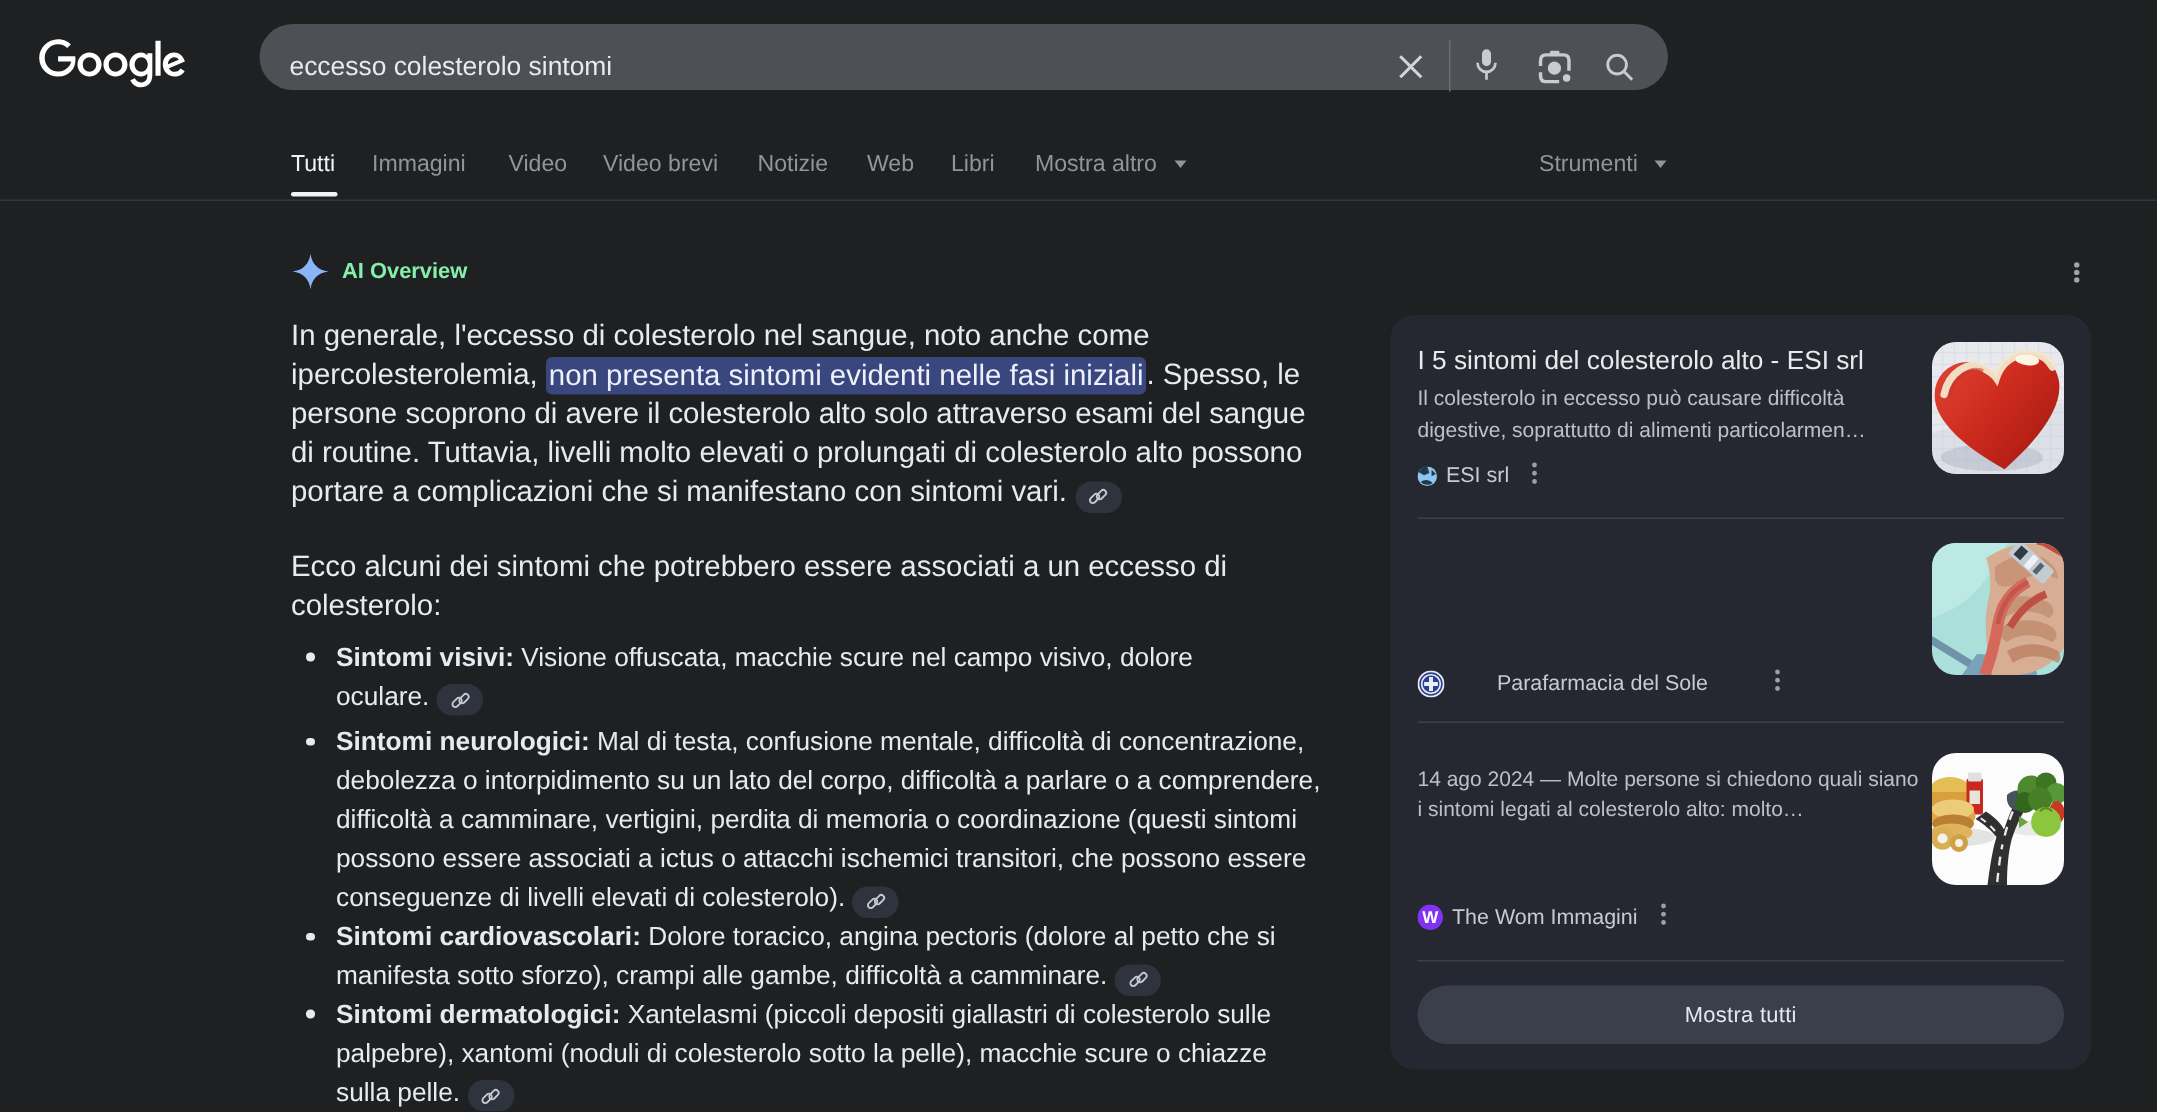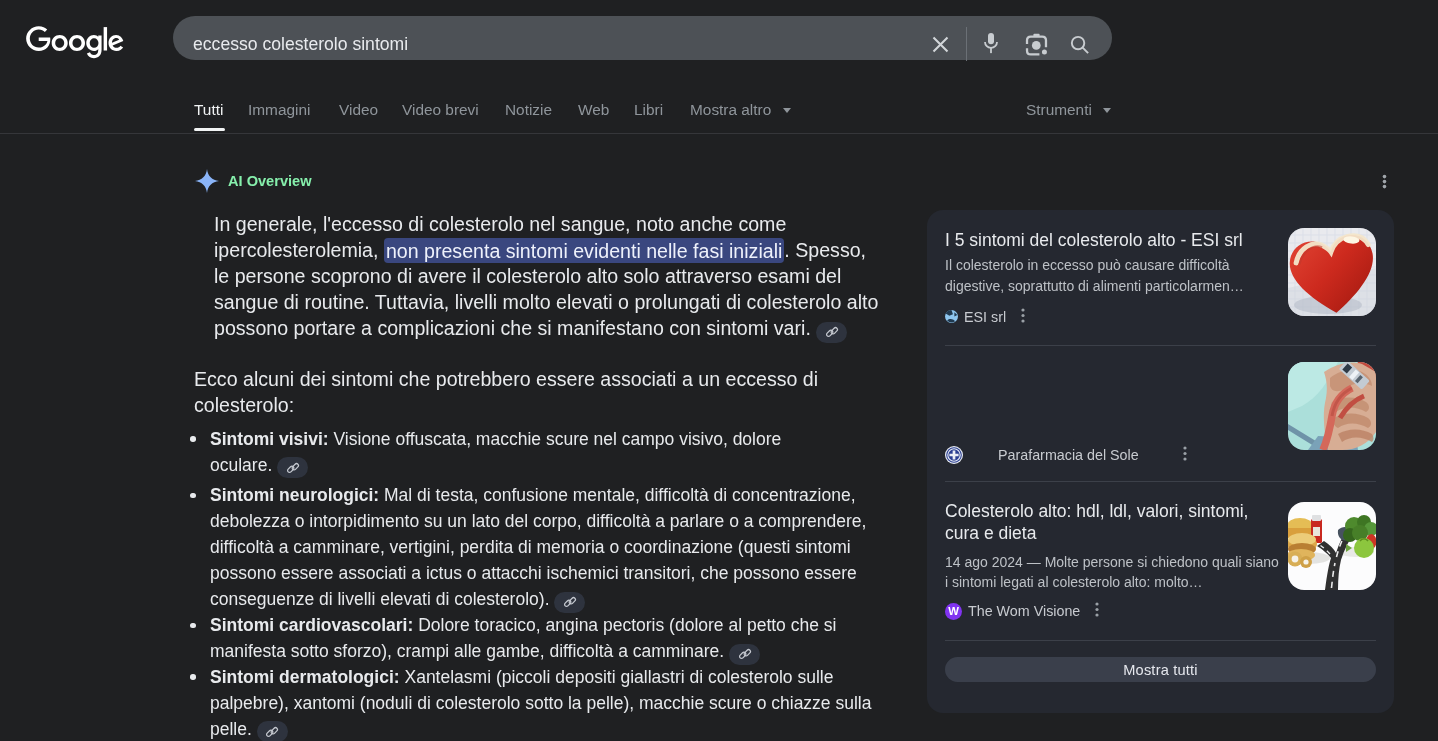--- a/index.html
+++ b/index.html
@@ -27,25 +27,25 @@
   .tab.active { color:#f1f3f4; }
   .underline { position:absolute; left:194px; top:128px; width:31px; height:3px; background:#f1f3f4; border-radius:2px; }
   .caret { display:inline-block; width:0; height:0; border-left:4.5px solid transparent; border-right:4.5px solid transparent; border-top:5.5px solid #8f959b; margin-left:7px; vertical-align:2px; }
   .hdr-divider { position:absolute; left:0; right:0; top:133px; height:1px; background:#35363a; }
 
   
   .aio-head { position:absolute; left:195px; top:169px; display:flex; align-items:center; }
   .aio-head .label { margin-left:9px; font-size:14.6px; font-weight:bold; color:#86efac; }
   .aio-dots { position:absolute; left:1375.5px; top:173px; }
   .content { position:absolute; left:194px; top:198px; width:688px; font-size:19.6px; line-height:26px; color:#e8eaed; }
-  .content p.p1 { margin-top:13px;margin-left:20px; }
+  .content p.p1 { margin-top:13px; }
   .content p.p2 { margin-top:23px; }
   .hl { background:#3a477f; border-radius:4px; padding:1.5px 2px; color:#eef1fb; }
   ul.syms { margin-top:8px; list-style:none; font-size:17.5px; }
-  ul.syms li { position:relative; margin-left:16px; margin-top:4px; }
+  ul.syms li { position:relative; margin-left:30px; margin-top:4px; }
   ul.syms li::before { content:""; position:absolute; left:-20px; top:10.5px; width:5.5px; height:5.5px; border-radius:50%; background:#e8eaed; }
   ul.syms li:first-child { margin-top:0; }
   ul.syms li:nth-child(3) { margin-top:-0.5px; }
   ul.syms li:nth-child(4) { margin-top:-1px; }
   .chip {
     display:inline-flex; align-items:center; justify-content:center;
     width:31px; height:21px; background:#2e333e; border-radius:10.5px;
     vertical-align:-4px;
   }
   .nw { white-space:nowrap; }
@@ -55,21 +55,21 @@
   .card { position:absolute; left:18px; width:431px; }
   .card .txt { width:334px; }
   .card .title { font-size:17.5px; color:#e8eaed; line-height:21.5px; }
   .card .desc { font-size:14px; color:#bdc1c6; line-height:20.5px; margin-top:4px; }
   .card .src { position:absolute; left:0; display:flex; align-items:center; font-size:14.3px; color:#c8cbd0; }
   .card .src .sname { margin-left:6px; }
   .vdots { display:inline-block; margin-left:11px; }
   .thumb { position:absolute; right:0; width:88px; height:88px; border-radius:16px; overflow:hidden; }
   .divider { position:absolute; left:18px; width:431px; height:1px; background:#3c4049; }
   .btn {
-    position:absolute; left:18px; top:447px; width:431px; height:25px;
+    position:absolute; left:18px; top:447px; width:431px; height:39px;
     background:#3a3f4b; border-radius:20px; display:flex; align-items:center; justify-content:center;
     font-size:14.6px; color:#e6e8ee; font-weight:400; letter-spacing:.2px;
   }
 </style>
 </head>
 <body>
 
 <svg class="logo" width="98" height="33.2" viewBox="0 0 272 92" fill="#ffffff">
   <path d="M115.75 47.18c0 12.77-9.99 22.18-22.25 22.18s-22.25-9.41-22.25-22.18C71.25 34.32 81.24 25 93.5 25s22.25 9.32 22.25 22.18zm-9.74 0c0-7.98-5.79-13.44-12.51-13.44S80.99 39.2 80.99 47.18c0 7.9 5.79 13.44 12.51 13.44s12.51-5.55 12.51-13.44z"></path>
   <path d="M163.75 47.18c0 12.77-9.99 22.18-22.25 22.18s-22.25-9.41-22.25-22.18c0-12.85 9.99-22.18 22.25-22.18s22.25 9.32 22.25 22.18zm-9.74 0c0-7.98-5.79-13.44-12.51-13.44s-12.51 5.46-12.51 13.44c0 7.9 5.79 13.44 12.51 13.44s12.51-5.55 12.51-13.44z"></path>
@@ -258,21 +258,20 @@
             <circle cx="6" cy="2" r="1.6"></circle>
             <circle cx="6" cy="7.5" r="1.6"></circle>
             <circle cx="6" cy="13" r="1.6"></circle>
           </svg></span>
     </div>
   </div>
   <div class="divider" style="top:271px;"></div>
 
   <div class="card" style="top:291px;">
     <div class="txt">
-      <div class="title">Colesterolo alto: hdl, ldl, valori, sintomi, cura e dieta</div>
       <div class="desc" style="margin-top:7.5px;">14 ago 2024 — Molte persone si chiedono quali siano i sintomi legati al colesterolo alto: molto…</div>
     </div>
     <div class="thumb" style="top:1px;">
       <svg width="88" height="88" viewBox="0 0 88 88">
         <rect width="88" height="88" fill="#fcfcfd"></rect>
         <ellipse cx="20" cy="56" rx="22" ry="6" fill="#dcdcda" opacity="0.8"></ellipse>
         <ellipse cx="68" cy="50" rx="18" ry="5" fill="#e3e3e1" opacity="0.8"></ellipse>
         <path d="M37 88 C 39 72, 41 62, 43 56 C 40 52, 34 47, 29 44 L 36 39 C 42 43, 46 47, 48 51 C 51 42, 55 32, 61 24 L 68 28 C 61 38, 56 48, 53 58 C 51 66, 50 76, 50 88 Z" fill="#303030"></path>
         <path d="M43.5 86 C 44.5 76, 45.5 68, 47 61 M48.5 55 C 50.5 47, 53.5 39, 57.5 31" stroke="#e9e9e9" stroke-width="1.6" fill="none" stroke-dasharray="6 5"></path>
         <path d="M42 52 C 39 48.5, 35.5 45.5, 32.5 43.5" stroke="#e9e9e9" stroke-width="1.4" fill="none" stroke-dasharray="4.5 4"></path>
@@ -299,21 +298,21 @@
         <circle cx="76" cy="46" r="10" fill="#8cc63e"></circle>
         <path d="M72 39 C 74 36, 78 36, 80 39" stroke="#5d8f1d" stroke-width="1.5" fill="none"></path>
         <path d="M58 42 L64 46 L58 50 Z" fill="#6da33f"></path>
       </svg>
     </div>
     <div class="src" style="top:101px;">
       <svg width="17" height="17" viewBox="0 0 18 18">
           <circle cx="9" cy="9" r="9" fill="#8133f1"></circle>
           <text x="9" y="13.2" text-anchor="middle" font-family="Liberation Sans, sans-serif" font-size="12" font-weight="bold" fill="#fff">W</text>
         </svg>
-      <span class="sname">The Wom Visione</span>
+      <span class="sname">The Wom Immagini</span>
       <span class="vdots"><svg width="12" height="15" viewBox="0 0 12 15" fill="#9aa0a6">
             <circle cx="6" cy="2" r="1.6"></circle>
             <circle cx="6" cy="7.5" r="1.6"></circle>
             <circle cx="6" cy="13" r="1.6"></circle>
           </svg></span>
     </div>
   </div>
   <div class="divider" style="top:430px;"></div>
 
   <div class="btn">Mostra tutti</div>

